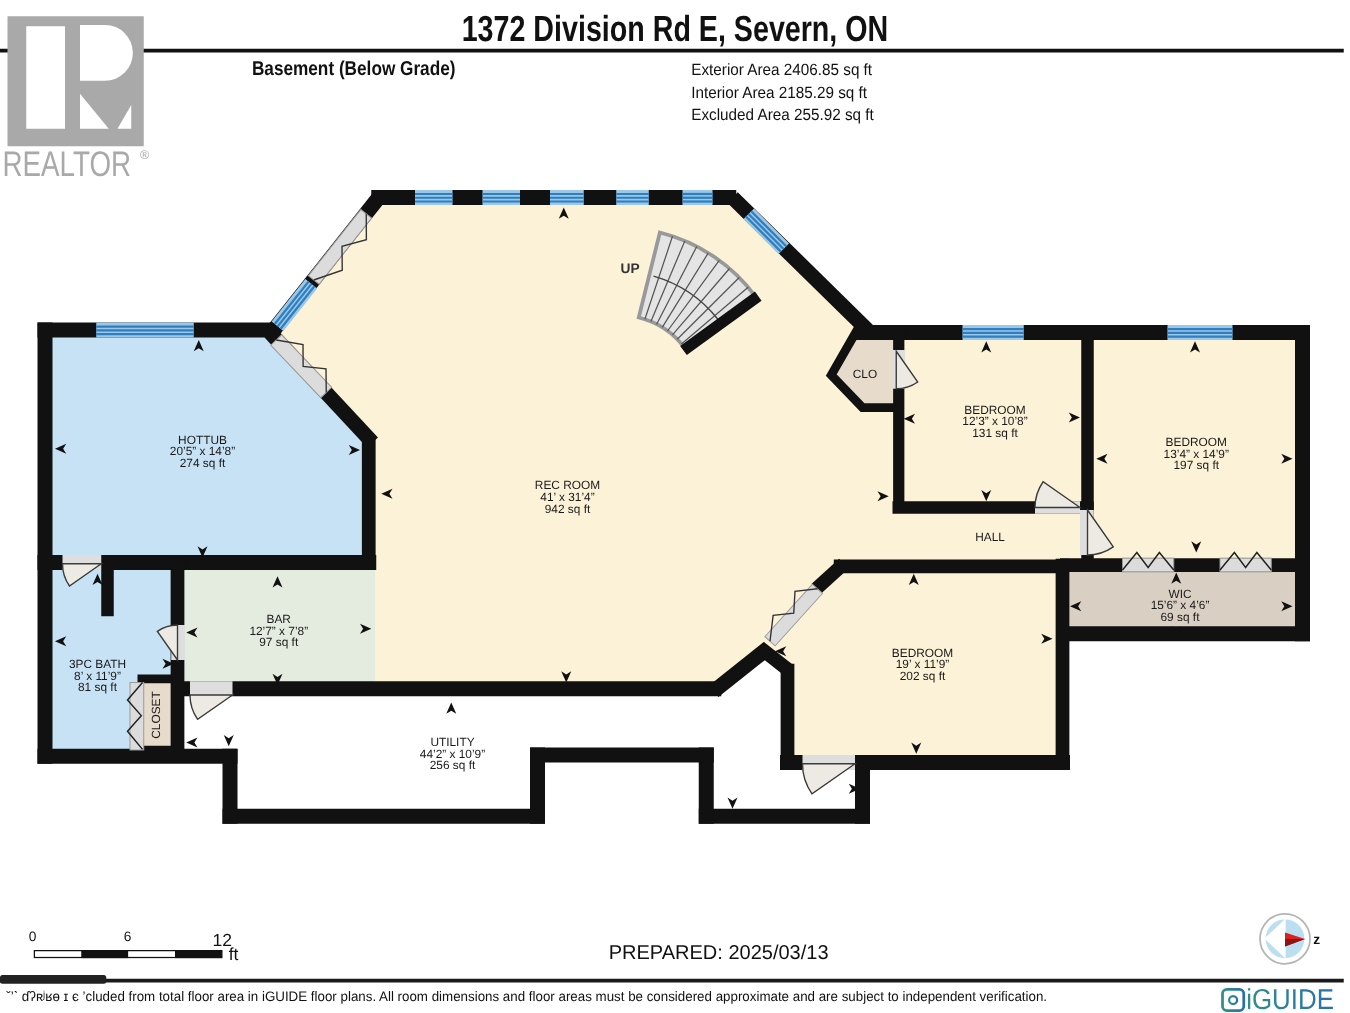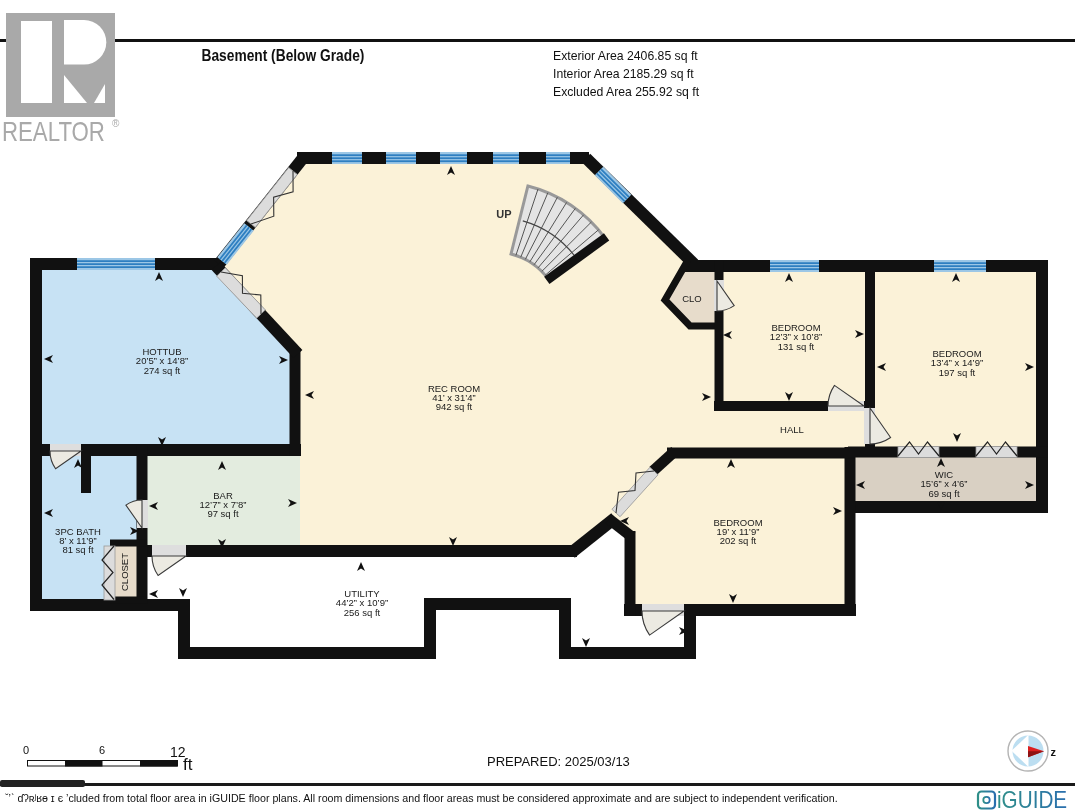--- a/index.html
+++ b/index.html
@@ -1,20 +1,21 @@
 <!DOCTYPE html>
 <html><head><meta charset="utf-8">
 <style>
 html,body{margin:0;padding:0;background:#fff;width:1080px;height:810px;overflow:hidden;}
 *{font-family:"Liberation Sans", sans-serif;box-sizing:border-box;}
 .abs{position:absolute;}
 </style></head>
 <body>
 <div class="abs" style="left:0;top:0;width:1080px;height:810px;">
 
+<div class="abs" style="left:0;top:8px;width:1080px;text-align:center;font-size:29px;font-weight:bold;color:#111;"><span style="display:inline-block;transform:scaleX(0.79);transform-origin:50% 50%;white-space:nowrap;">1372 Division Rd E, Severn, ON</span></div>
 
 <div class="abs" style="left:0;top:39px;width:1075px;height:2.5px;background:#111;"></div>
 
 <div class="abs" style="left:0;top:47px;width:540px;text-align:center;font-size:16px;font-weight:bold;color:#111;"><span style="display:inline-block;transform:scaleX(0.86);transform-origin:100% 50%;white-space:nowrap;">Basement (Below Grade)</span></div>
 
 <div class="abs" style="left:553px;top:47px;font-size:13px;color:#111;line-height:18px;transform:scaleX(0.94);transform-origin:0 0;white-space:nowrap;">Exterior Area 2406.85 sq ft<br>Interior Area 2185.29 sq ft<br>Excluded Area 255.92 sq ft</div>
 
 <div class="abs" style="left:6px;top:13px;width:109px;height:104px;background:#a9a9a9;"></div>
 <svg class="abs" style="left:0;top:0;" width="140" height="150" viewBox="0 0 140 150">
 
@@ -319,23 +320,23 @@
 
 <div class="abs" style="left:23px;top:744px;font-size:11px;color:#111;">0</div>
 <div class="abs" style="left:99px;top:744px;font-size:11px;color:#111;">6</div>
 <div class="abs" style="left:170px;top:744px;font-size:14px;color:#111;">12</div>
 
 <svg class="abs" style="left:0;top:0;" width="250" height="810" viewBox="0 0 250 810">
 <rect x="27.5" y="760.5" width="150" height="5.5" fill="#fff" stroke="#111" stroke-width="1"></rect>
 <rect x="65" y="760" width="37.5" height="6.5" fill="#111"></rect>
 <rect x="140" y="760" width="37.5" height="6.5" fill="#111"></rect>
 </svg>
-<div class="abs" style="left:183px;top:755px;font-size:17px;color:#111;">ft</div>
-
-<div class="abs" style="left:487px;top:754px;font-size:13px;color:#111;">PREPARED: 2025/03/13</div>
+<div class="abs" style="left:183px;top:755px;font-size:14px;color:#111;">ft</div>
+
+<div class="abs" style="left:487px;top:754px;font-size:16px;color:#111;">PREPARED: 2025/03/13</div>
 
 <svg class="abs" style="left:1000px;top:723px;" width="70" height="60" viewBox="0 0 70 60">
 <circle cx="28" cy="28" r="20" fill="#fff" stroke="#b4b4b4" stroke-width="1.4"></circle>
 <circle cx="28" cy="28" r="15.5" fill="#bcdef1"></circle>
 <polygon points="11.5,27.8 28.5,11.8 28.5,44" fill="#fff"></polygon>
 <polygon points="28,23 44,28.2 28,34.2" fill="#dc1f1f"></polygon>
 <polygon points="28,28.2 44,28.2 28,34.2" fill="#8f1313"></polygon>
 <text x="50.5" y="32.5" font-size="11" font-weight="bold" fill="#111">z</text>
 </svg>
 

